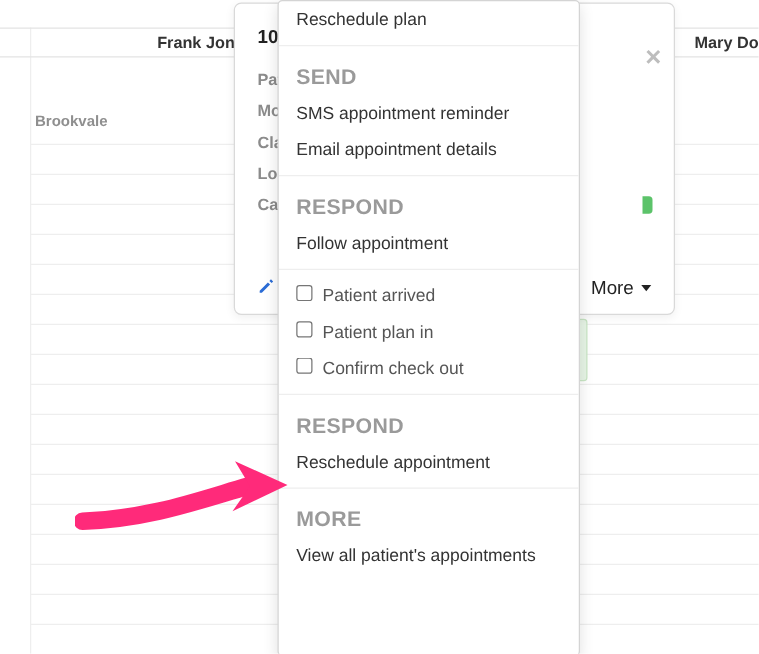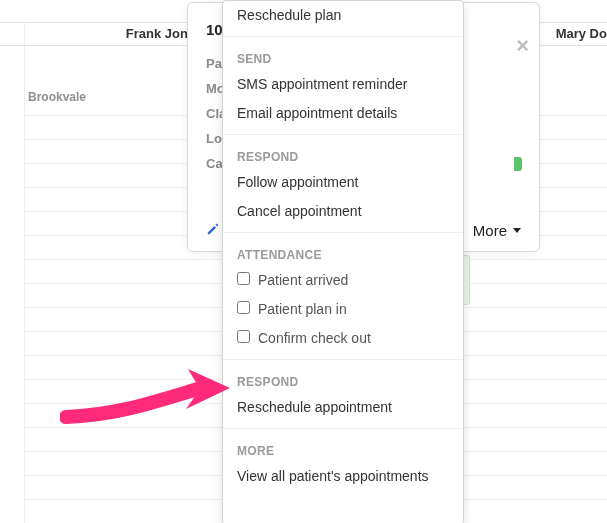--- a/index.html
+++ b/index.html
@@ -43,21 +43,21 @@
 
   
   .menu {
     position: absolute; left: 222px; top: 0; width: 242px; bottom: -2px;
     background: #fff; border: 1px solid #d4d4d4; border-radius: 4px;
     box-shadow: 0 4px 12px rgba(0,0,0,.12);
     overflow: hidden;
     font-size: 14px; color: #333;
   }
   .menu .sec-head {
-    font-size: 12px; font-weight: 700; letter-spacing: .3px; color: #9a9a9a;
+    font-size: 17px; font-weight: 700; letter-spacing: .3px; color: #9a9a9a;
     padding: 9px 14px 4px 14px;
   }
   .menu .item {
     padding: 6px 14px 7px 14px; cursor: pointer; white-space: nowrap;
   }
   .menu .item label { cursor: pointer; display: inline-flex; align-items: flex-start; gap: 8px; color: #555; }
   .menu .item input[type=checkbox] { width: 13px; height: 13px; }
   .menu .sep { height: 1px; background: #eee; margin: 6px 0; }
 
   
@@ -133,24 +133,22 @@
     <div class="item">Reschedule plan</div>
     <div class="sep"></div>
 
     <div class="sec-head">SEND</div>
     <div class="item">SMS appointment reminder</div>
     <div class="item">Email appointment details</div>
     <div class="sep"></div>
 
     <div class="sec-head">RESPOND</div>
     <div class="item">Follow appointment</div>
-    <div class="item">Cancel appointment</div>
     <div class="sep"></div>
 
-    <div class="sec-head">ATTENDANCE</div>
     <div class="item">
       <label>
           <input type="checkbox" style="">
           <span>Patient arrived</span>
         </label>
     </div>
     <div class="item">
       <label>
           <input type="checkbox" style="">
           <span>Patient plan in</span>

